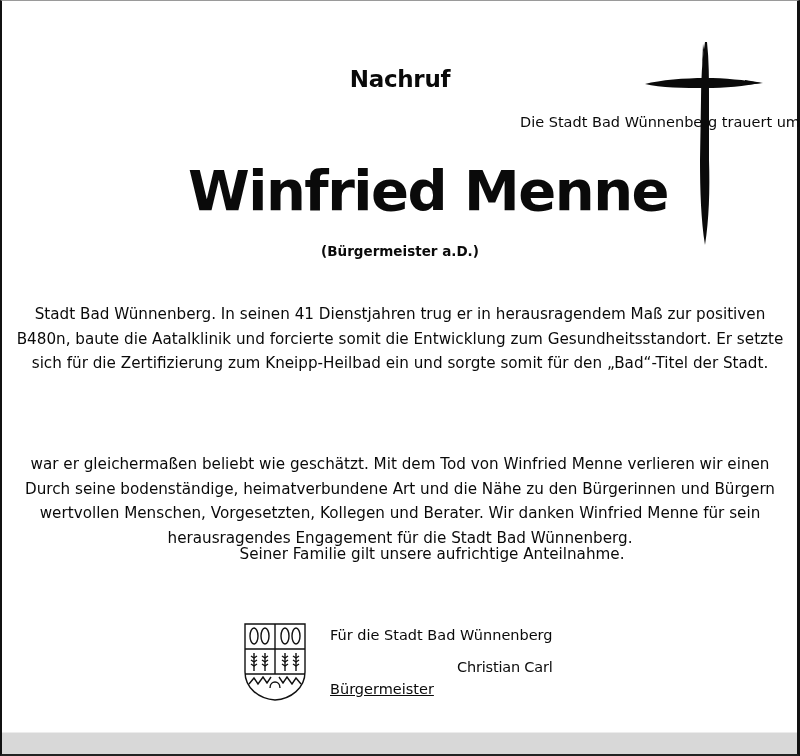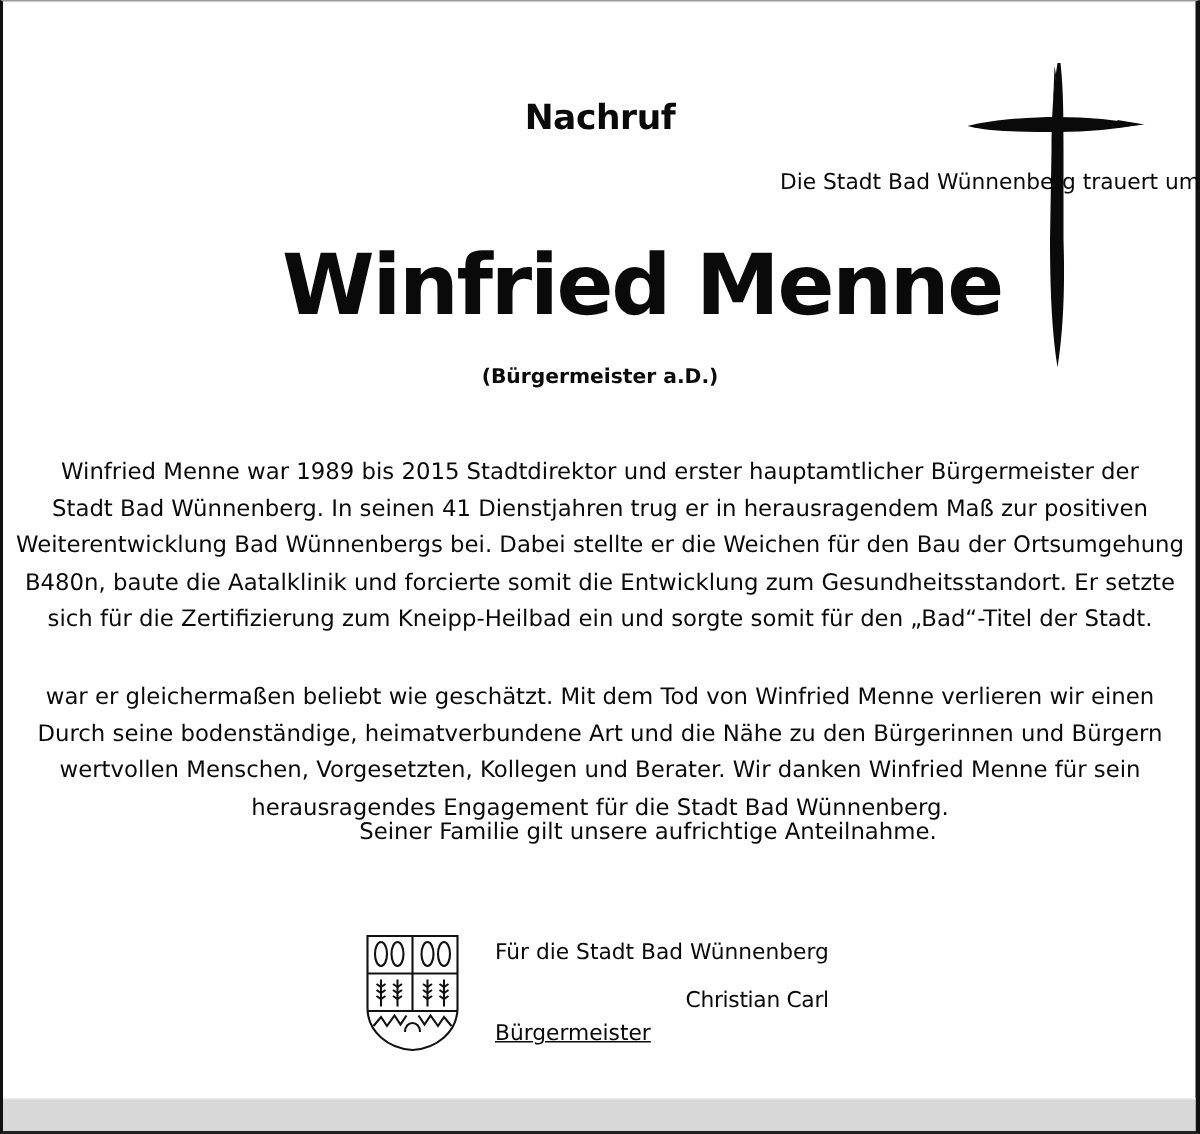--- a/index.html
+++ b/index.html
@@ -112,23 +112,21 @@
 
     <path d="M60 2 C57 20, 56 40, 56 60 L55 120 C55 150, 56 180, 60 205 C64 180, 65 150, 64 120 L64 60 C64 40, 64 20, 62 2 Z" fill="#0a0a0a"></path>
     <path d="M58 4 L57 30 L59 10 Z" fill="#0a0a0a"></path>
 
     <path d="M0 44 C15 40, 40 38, 60 38 C80 38, 100 40, 116 43 C100 46, 80 48, 60 48 C40 48, 15 48, 0 44 Z" fill="#0a0a0a"></path>
     <path d="M100 40 L118 43 L100 45 Z" fill="#0a0a0a"></path>
   </svg>
 </div>
 
 <div class="center para para1">
-  <span class="line">Winfried Menne war 1989 bis 2015 Stadtdirektor und erster hauptamtlicher Bürgermeister der</span>
   <span class="line">Stadt Bad Wünnenberg. In seinen 41 Dienstjahren trug er in herausragendem Maß zur positiven</span>
-  <span class="line">Weiterentwicklung Bad Wünnenbergs bei. Dabei stellte er die Weichen für den Bau der Ortsumgehung</span>
   <span class="line">B480n, baute die Aatalklinik und forcierte somit die Entwicklung zum Gesundheitsstandort. Er setzte</span>
   <span class="line">sich für die Zertifizierung zum Kneipp-Heilbad ein und sorgte somit für den „Bad“-Titel der Stadt.</span>
 </div>
 
 <div class="center para para2">
   <span class="line">war er gleichermaßen beliebt wie geschätzt. Mit dem Tod von Winfried Menne verlieren wir einen</span>
   <span class="line">Durch seine bodenständige, heimatverbundene Art und die Nähe zu den Bürgerinnen und Bürgern</span>
   <span class="line">wertvollen Menschen, Vorgesetzten, Kollegen und Berater. Wir danken Winfried Menne für sein</span>
   <span class="line">herausragendes Engagement für die Stadt Bad Wünnenberg.</span>
 </div>

